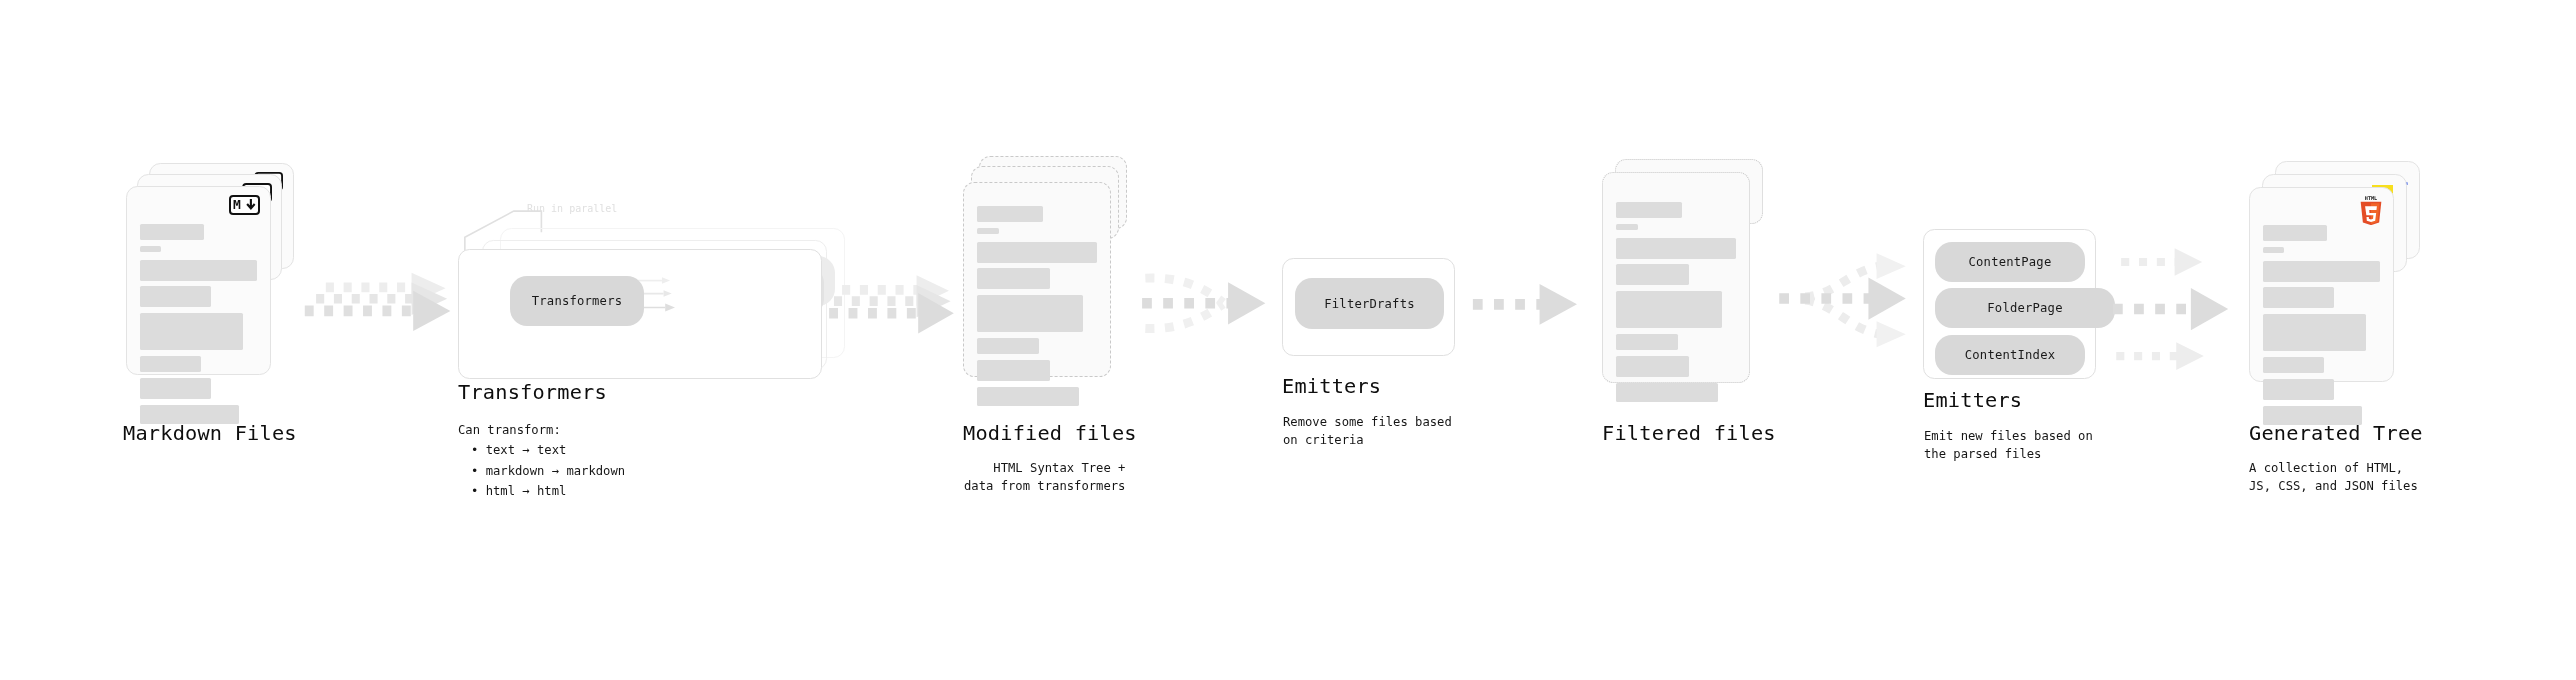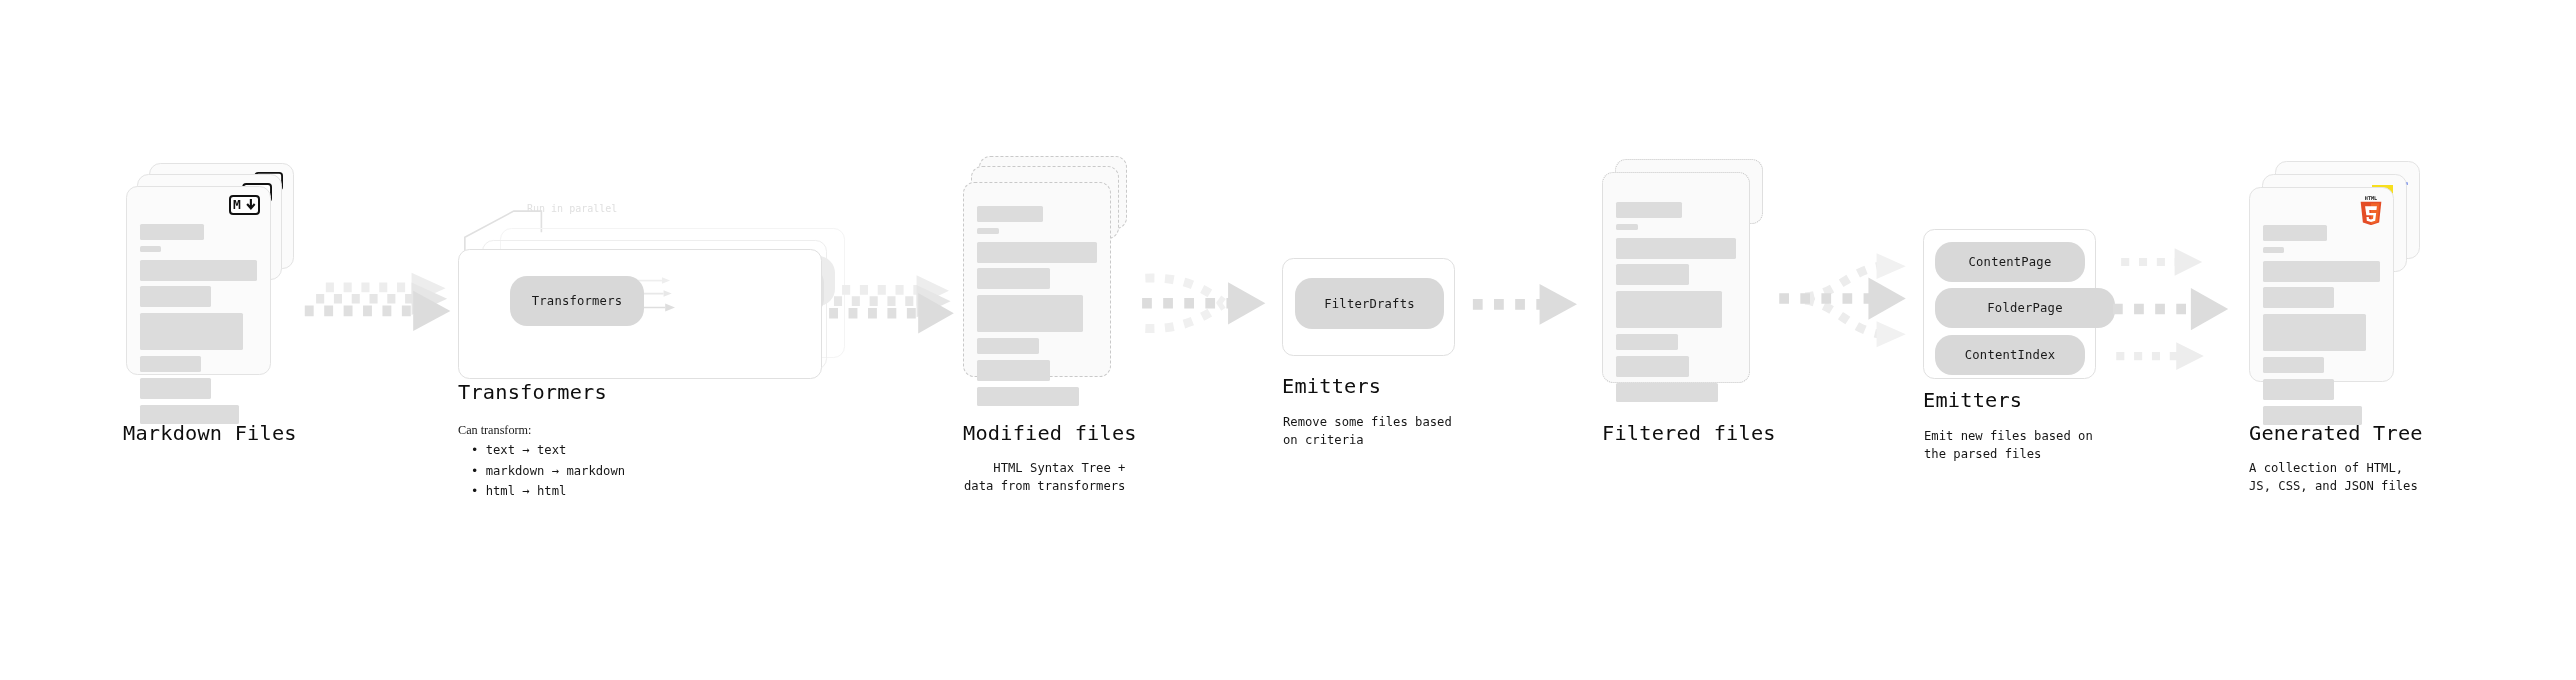--- a/index.html
+++ b/index.html
@@ -222,21 +222,21 @@
       <g stroke="#dedede">
         <line x1="0" y1="41" x2="42" y2="41"></line>
           <polygon points="42,36 42,46 54,41" fill="#dedede" stroke="none"></polygon>
       </g>
     </g>
   </svg>
 
   <div class="pill" style="left:510px; top:276px; width:134px; height:50px;">Transformers</div>
 
   <div class="heading" style="left:458px; top:380px;">Transformers</div>
-  <div class="subtext" style="left:458px; top:421px;font-family:Liberation Serif, serif;">Can transform:</div>
+  <div class="subtext" style="left:458px; top:421px;">Can transform:</div>
   <div class="subtext" style="left:471px; top:441px;">• text → text</div>
   <div class="subtext" style="left:471px; top:462px;">• markdown → markdown</div>
   <div class="subtext" style="left:471px; top:482px;">• html → html</div>
 
   <svg class="conn" style="left:829px; top:272px;" width="146" height="81" viewBox="0 0 180 100">
     <g stroke="#ededed" stroke-width="12" stroke-dasharray="10 12" fill="none">
       <line x1="16" y1="22" x2="112" y2="22"></line>
     </g>
     <polygon points="108,4 108,42 148,23" fill="#ededed"></polygon>
     <g stroke="#e6e6e6" stroke-width="12" stroke-dasharray="10 12" fill="none">

